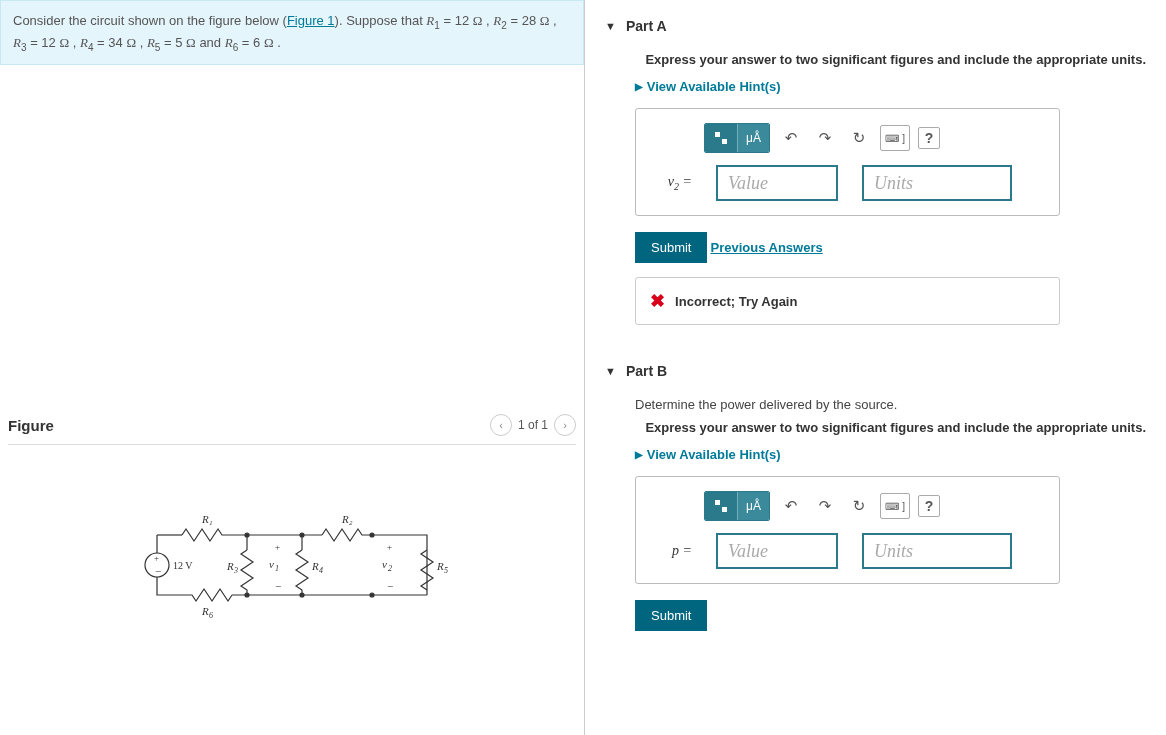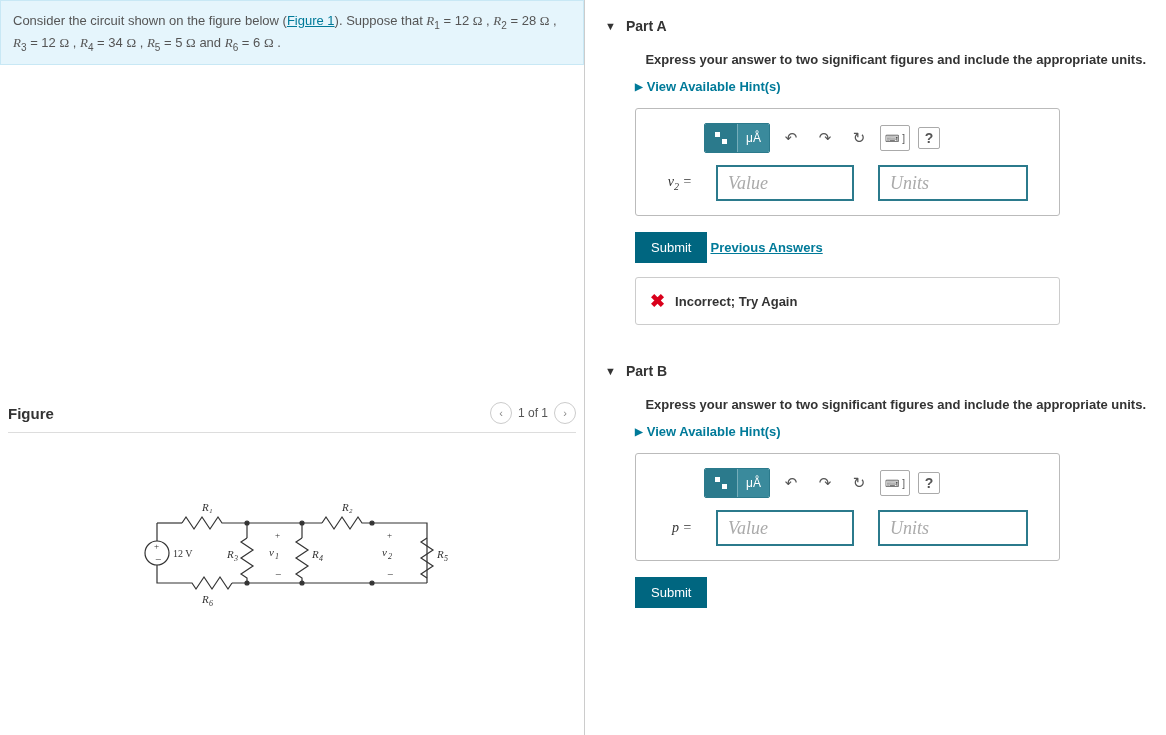--- a/index.html
+++ b/index.html
@@ -33,21 +33,21 @@
     line-height: 1.5;
     color: #555;
   }
   .problem-statement .link { color: #007a99; text-decoration: underline; cursor: pointer; }
   .problem-statement .var { font-style: italic; font-family: 'Times New Roman', serif; }
   .omega { font-family: 'Times New Roman', serif; }
   .figure-section {
     position: absolute;
     left: 0;
     right: 0;
-    top: 398px;
+    top: 410px;
     padding: 0 8px;
   }
   .figure-header {
     display: flex;
     align-items: center;
     justify-content: space-between;
     padding: 4px 0 8px 0;
   }
   .figure-header h3 { font-size: 15px; font-weight: bold; color: #333; }
   .pager { display: flex; align-items: center; gap: 6px; color: #555; font-size: 12px; }
@@ -110,21 +110,21 @@
   }
   .tb-plain.q { border:1px solid #aaa; border-radius:2px; width:22px; height:22px; font-size:14px; font-weight:bold;}
   .tb-plain.kb { border:1px solid #aaa; border-radius:2px; width:30px; font-size:10px;}
   .input-row { display: flex; align-items: center; gap: 24px; }
   .input-row .lhs { font-style: italic; font-family: 'Times New Roman', serif; font-size: 14px; width: 40px; text-align: right; }
   .val-in, .unit-in {
     border: 2px solid #2b7a8c; height: 36px; padding: 0 10px;
     font-style: italic; font-family: 'Times New Roman', serif; font-size: 18px; color: #aaa;
     display: flex; align-items: center; background: #fff;
   }
-  .val-in { width: 138px; }
+  .val-in { width: 122px; }
   .unit-in { width: 150px; }
   .actions { display: flex; align-items: center; gap: 3px; margin: 16px 0 0; }
   .submit-btn {
     background: #006680; color: #fff; border: none;
     padding: 8px 16px; font-size: 13px; cursor: pointer;
   }
   .prev-ans { color: #007a99; text-decoration: underline; font-size: 13px; cursor: pointer; font-weight: bold; }
   .feedback {
     border: 1px solid #ccc; border-radius: 3px;
     padding: 12px 14px; margin-top: 14px; width: 425px;
@@ -260,20 +260,21 @@
       <span class="x">✖</span>
       <span class="msg">Incorrect; Try Again</span>
     </div>
   </div>
 
   <div class="part-header" style="margin-top:20px">
     <span class="tri">▼</span>
     <span class="title">Part B</span>
   </div>
   <div class="part-body">
+    <div class="prompt">Determine the power delivered by the source.</div>
     <div class="prompt-bold">Express your answer to two significant figures and include the appropriate units.</div>
     <div class="hints">
       <span class="tri-r">▶</span>
       <span>View Available Hint(s)</span>
     </div>
     <div class="answer-box">
       <div class="toolbar">
         <div class="tb-grp">
           <div class="tb-btn">
               <svg width="14" height="14">

